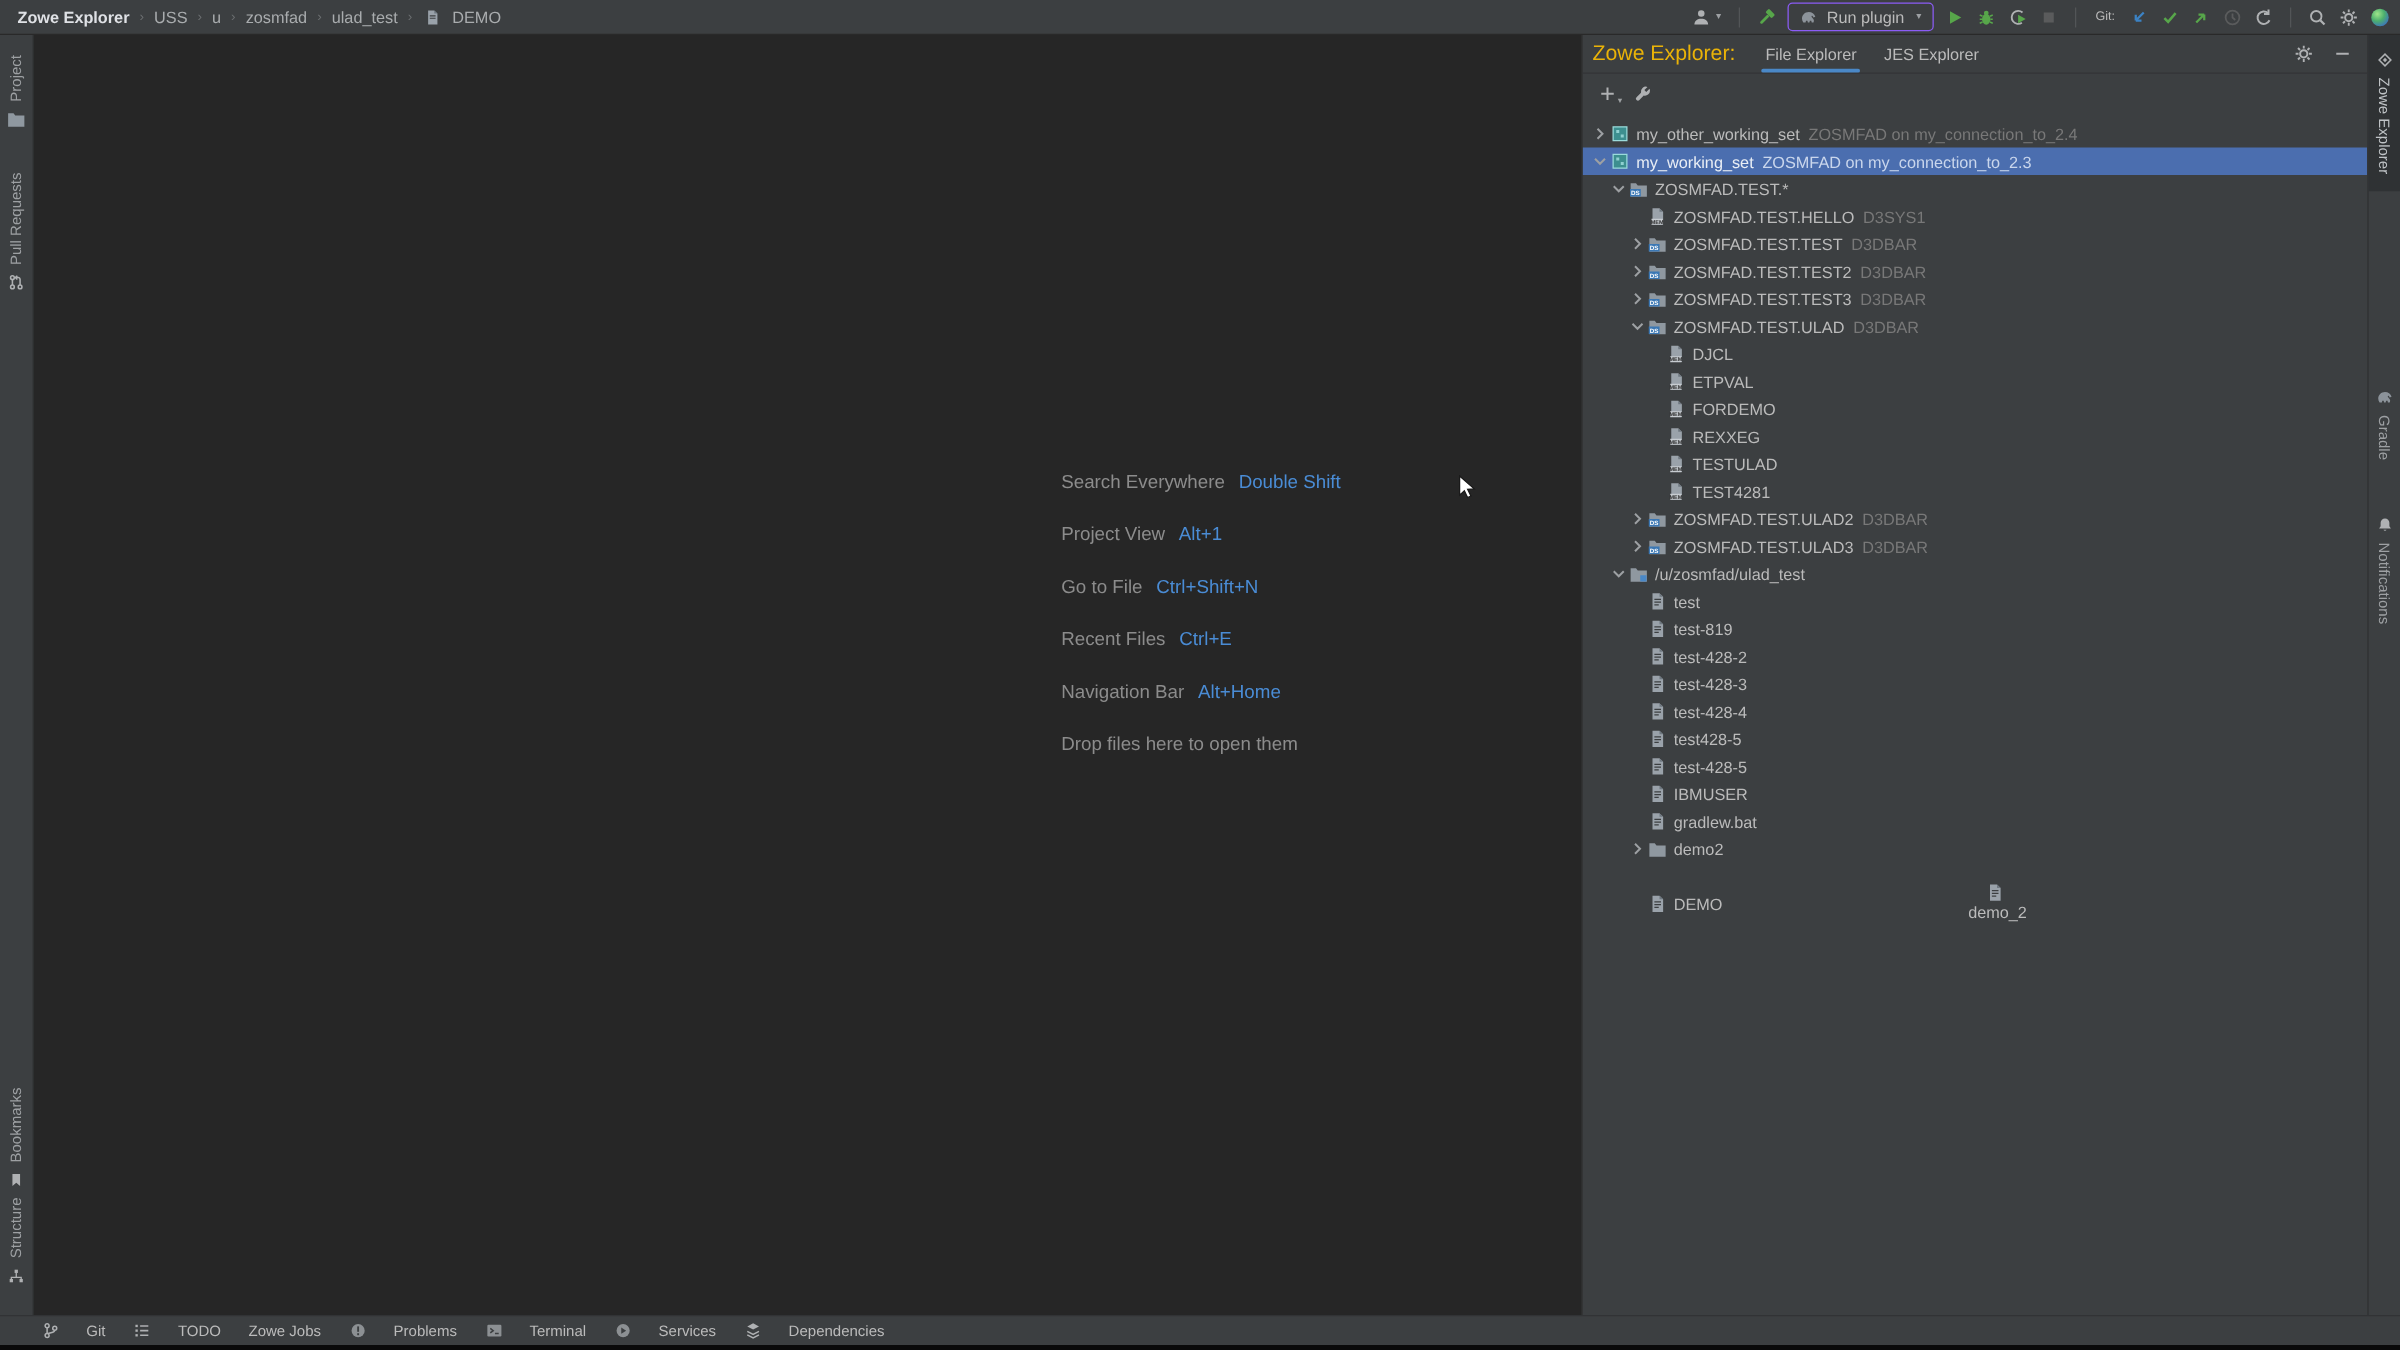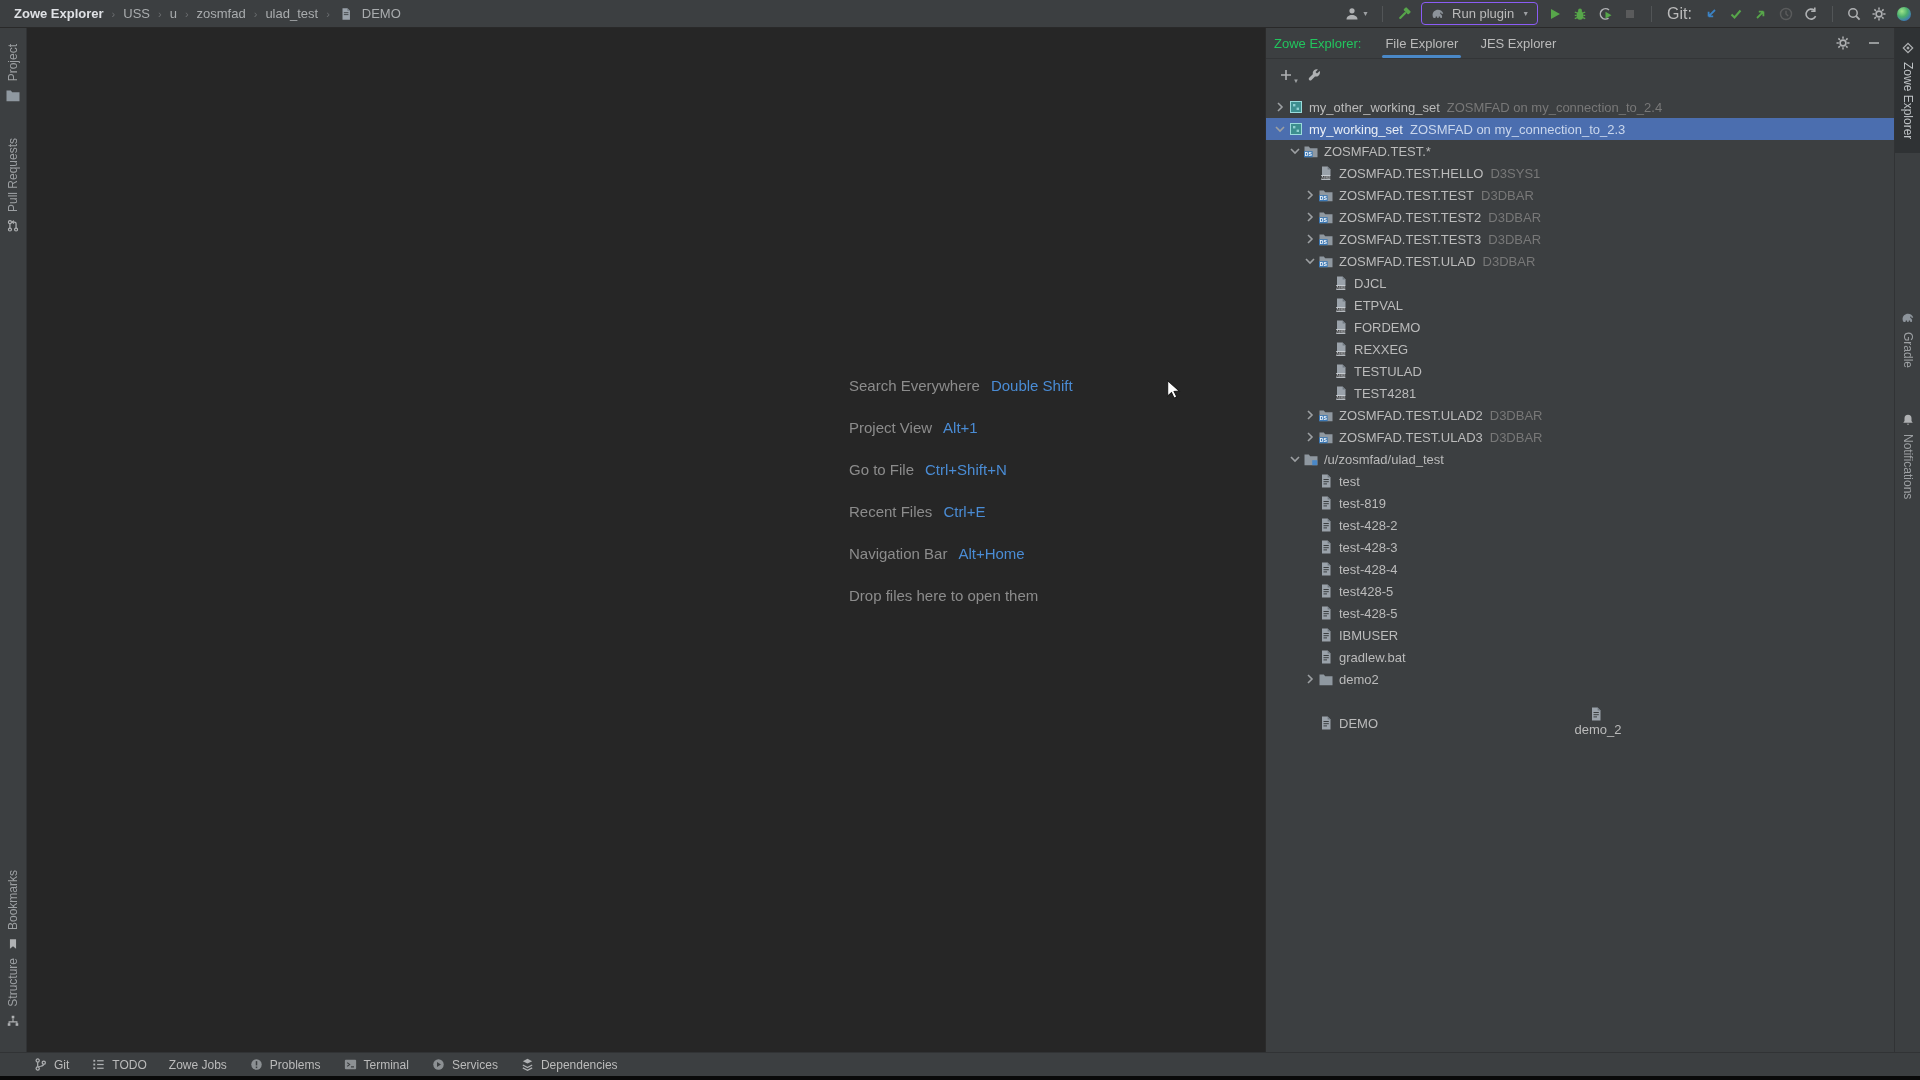--- a/index.html
+++ b/index.html
@@ -17,21 +17,21 @@
     position:absolute;left:0;top:0;width:1920px;height:28px;box-sizing:border-box;
     background:#3C3F41;border-bottom:1px solid #292929;
     display:flex;align-items:center;justify-content:space-between;padding:0 8px 0 14px;
   }
   .breadcrumbs{display:flex;align-items:center;gap:8px;font-size:13px;color:#A9ACAE}
   .crumb{cursor:default;white-space:nowrap}
   .crumb.first{font-weight:bold;color:#DFE1E5}
   .crumb-sep{color:#6B6E70;font-size:11px}
   .toolbar-right{display:flex;align-items:center;gap:9px}
   .tb-sep{width:1px;height:16px;background:#525557;margin:0 4px}
-  .tb-label{color:#BBBBBB;font-size:16px;margin:0 2px}
+  .tb-label{color:#BBBBBB;font-size:10px;margin:0 2px}
   .caret{color:#9DA0A3;font-size:7px;margin-left:2px}
   .run-config{
     display:flex;align-items:center;gap:6px;height:21px;padding:0 8px;
     border:1px solid #8b5cf6;border-radius:4px;color:#BBBBBB;font-size:13px;cursor:default;
   }
 
   
   #left-stripe{position:absolute;left:0;top:28px;bottom:28px;width:27px;box-sizing:border-box;
     background:#3C3F41;border-right:1px solid #313335}
   #right-stripe{position:absolute;left:1894px;top:28px;bottom:28px;width:26px;box-sizing:border-box;
@@ -52,42 +52,42 @@
   #editor{position:absolute;left:27px;top:28px;width:1300px;bottom:28px;background:#262626}
   .shortcuts{position:absolute;left:822px;top:346px}
   .sc-row{display:flex;align-items:center;gap:11px;height:22px;margin-bottom:20px;font-size:15px;white-space:nowrap}
   .sc-label{color:#8C8C8C}
   .sc-key{color:#4A8CD5}
 
   
   #tool-window{position:absolute;left:1265px;top:28px;width:629px;bottom:28px;box-sizing:border-box;
     background:#3C3F41;border-left:1px solid #2B2B2B;overflow:hidden}
   .tw-header{height:30px;display:flex;align-items:center;padding:0 12px 0 8px;border-bottom:1px solid #333537}
-  .tw-title{color:#22c55e;font-size:13px;margin-right:16px;cursor:default}
+  .tw-title{color:#eab308;font-size:17px;margin-right:16px;cursor:default}
   .tw-tab{position:relative;height:30px;display:flex;align-items:center;padding:0 8px;margin-right:6px;
     color:#BBBBBB;font-size:13px;cursor:default}
   .tw-tab.selected::after{content:"";position:absolute;left:5px;right:5px;bottom:0;height:3px;
     border-radius:2px;background:#4A88C7}
   .tw-header-right{margin-left:auto;display:flex;align-items:center;gap:15px}
   .tw-actions{height:32px;display:flex;align-items:center;gap:12px;padding-left:12px}
   .tw-action{position:relative;display:inline-flex}
   .mini-caret{position:absolute;right:-5px;bottom:-1px;font-size:6px;color:#9DA0A3}
   .tw-tree{position:absolute;left:0;right:0;top:63px;bottom:0;padding-top:5px;overflow:hidden}
   .tree-row{height:22px;display:flex;align-items:center;font-size:13px;color:#BBBBBB;white-space:nowrap;cursor:default}
   .tree-row .chev{width:16px;height:16px;display:inline-flex;align-items:center;justify-content:center;flex:0 0 auto}
   .tree-row .icon{margin-right:5px}
   .tree-row .suffix{color:#787878;margin-left:7px}
   .tree-row.selected{background:#4B6EAF;color:#E9EEF5}
   .tree-row.selected .suffix{color:#C9D6EC}
 
   
   #status-bar{position:absolute;left:0;right:0;bottom:4px;height:24px;box-sizing:border-box;
     background:#3C3F41;border-top:1px solid #313335;display:flex;align-items:center;
     padding-left:22px;font-size:12px;color:#BBBBBB}
-  .sb-item{display:flex;align-items:center;gap:6px;padding:0 11px;height:100%;cursor:default}
+  .sb-item{display:flex;align-items:center;gap:21px;padding:0 11px;height:100%;cursor:default}
   .sb-item .icon{width:15px;height:15px}
   #window-edge{position:absolute;left:0;right:0;bottom:0;height:4px;background:#0A0A0A}
 
   #mouse-cursor{position:absolute;left:1166px;top:380px;z-index:99;pointer-events:none}
 </style>
 </head>
 <body>
 
 <div id="app">
 

